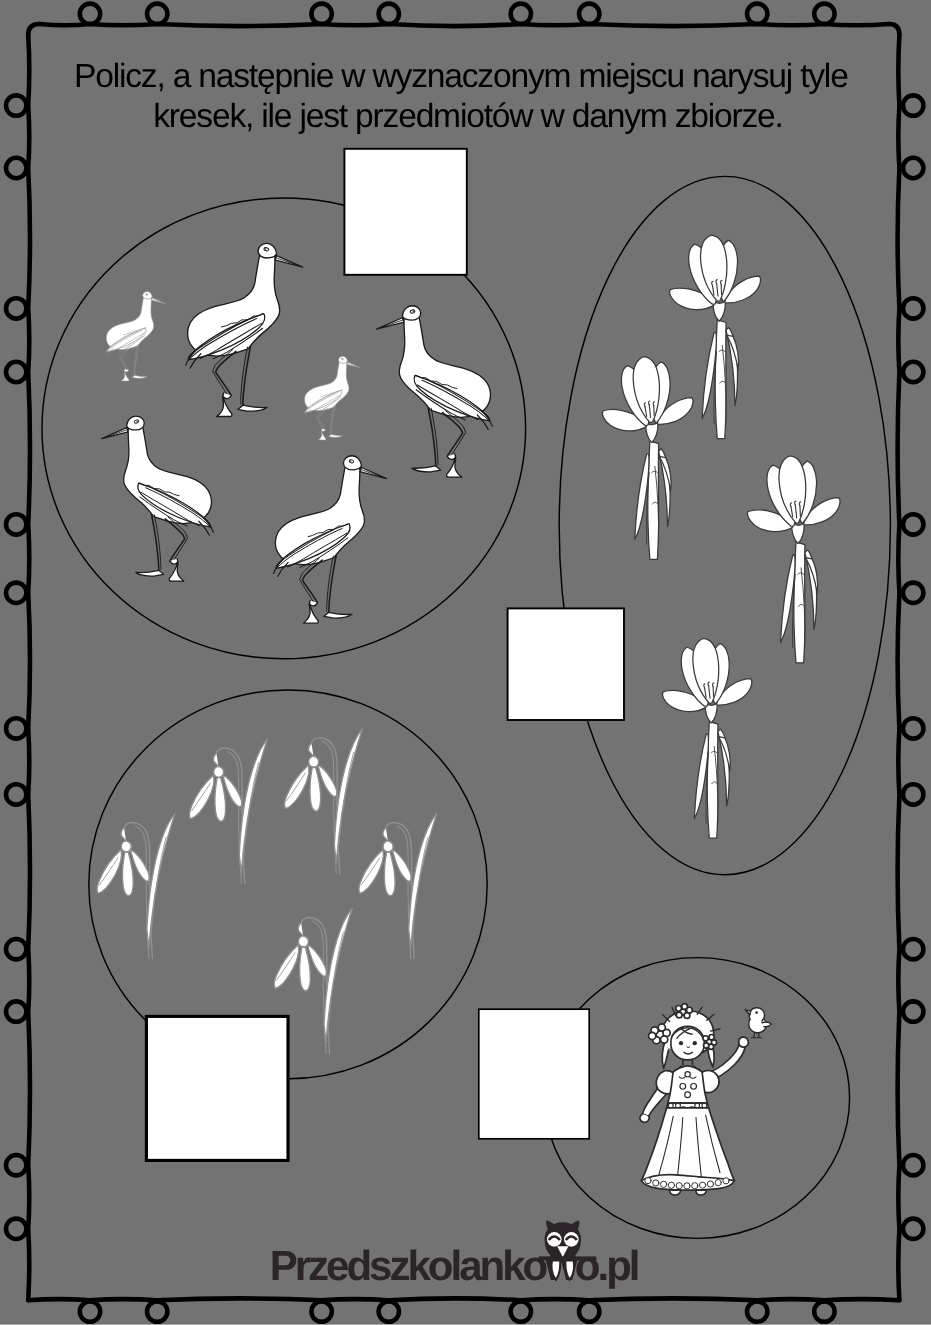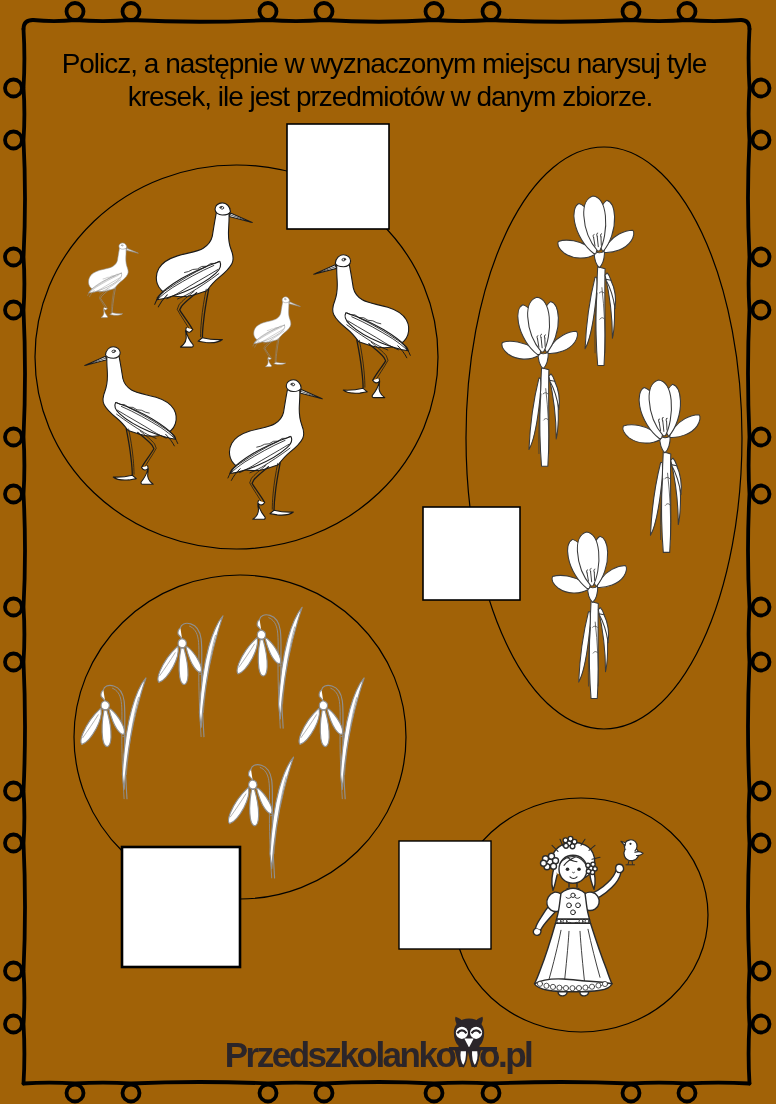--- a/index.html
+++ b/index.html
@@ -1,16 +1,16 @@
 <!DOCTYPE html>
 <html><head>
 <meta charset="utf-8">
 <style>
   html,body{margin:0;padding:0;background:#ffffff;}
-  .page{position:relative;width:776px;height:1104px;background:#a16207;overflow:hidden;
+  .page{position:relative;width:776px;height:1104px;background:#737373;overflow:hidden;
         font-family:"Liberation Sans", sans-serif;-webkit-font-smoothing:antialiased;}
   svg{position:absolute;left:0;top:0;}
 </style>
 </head>
 <body>
 <div class="page">
 <svg width="776" height="1104" viewBox="0 0 776 1104">
 <defs>
 <g id="stork" fill="none" stroke-width="1.1" stroke-linejoin="round" stroke-linecap="round">
 

